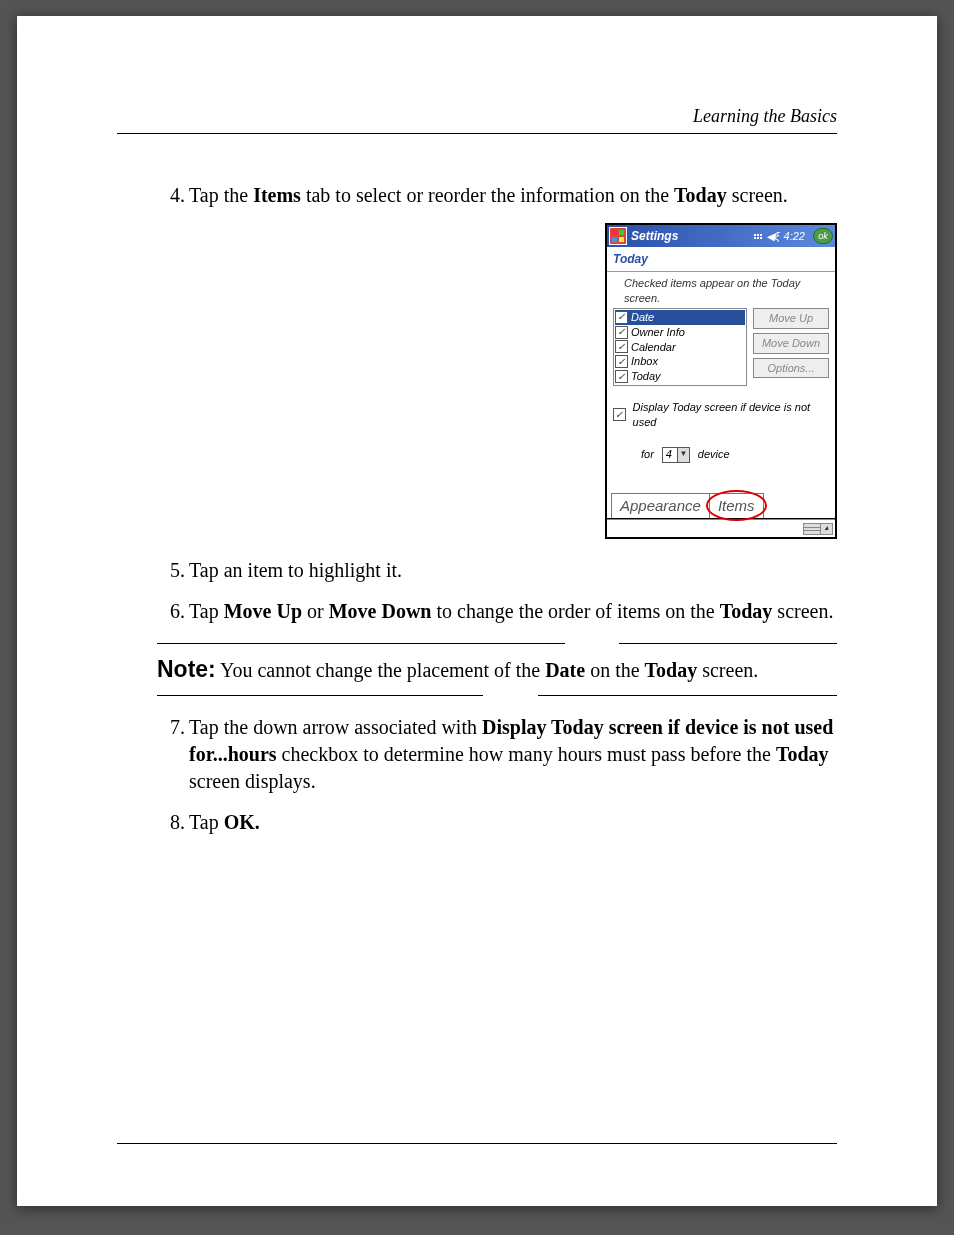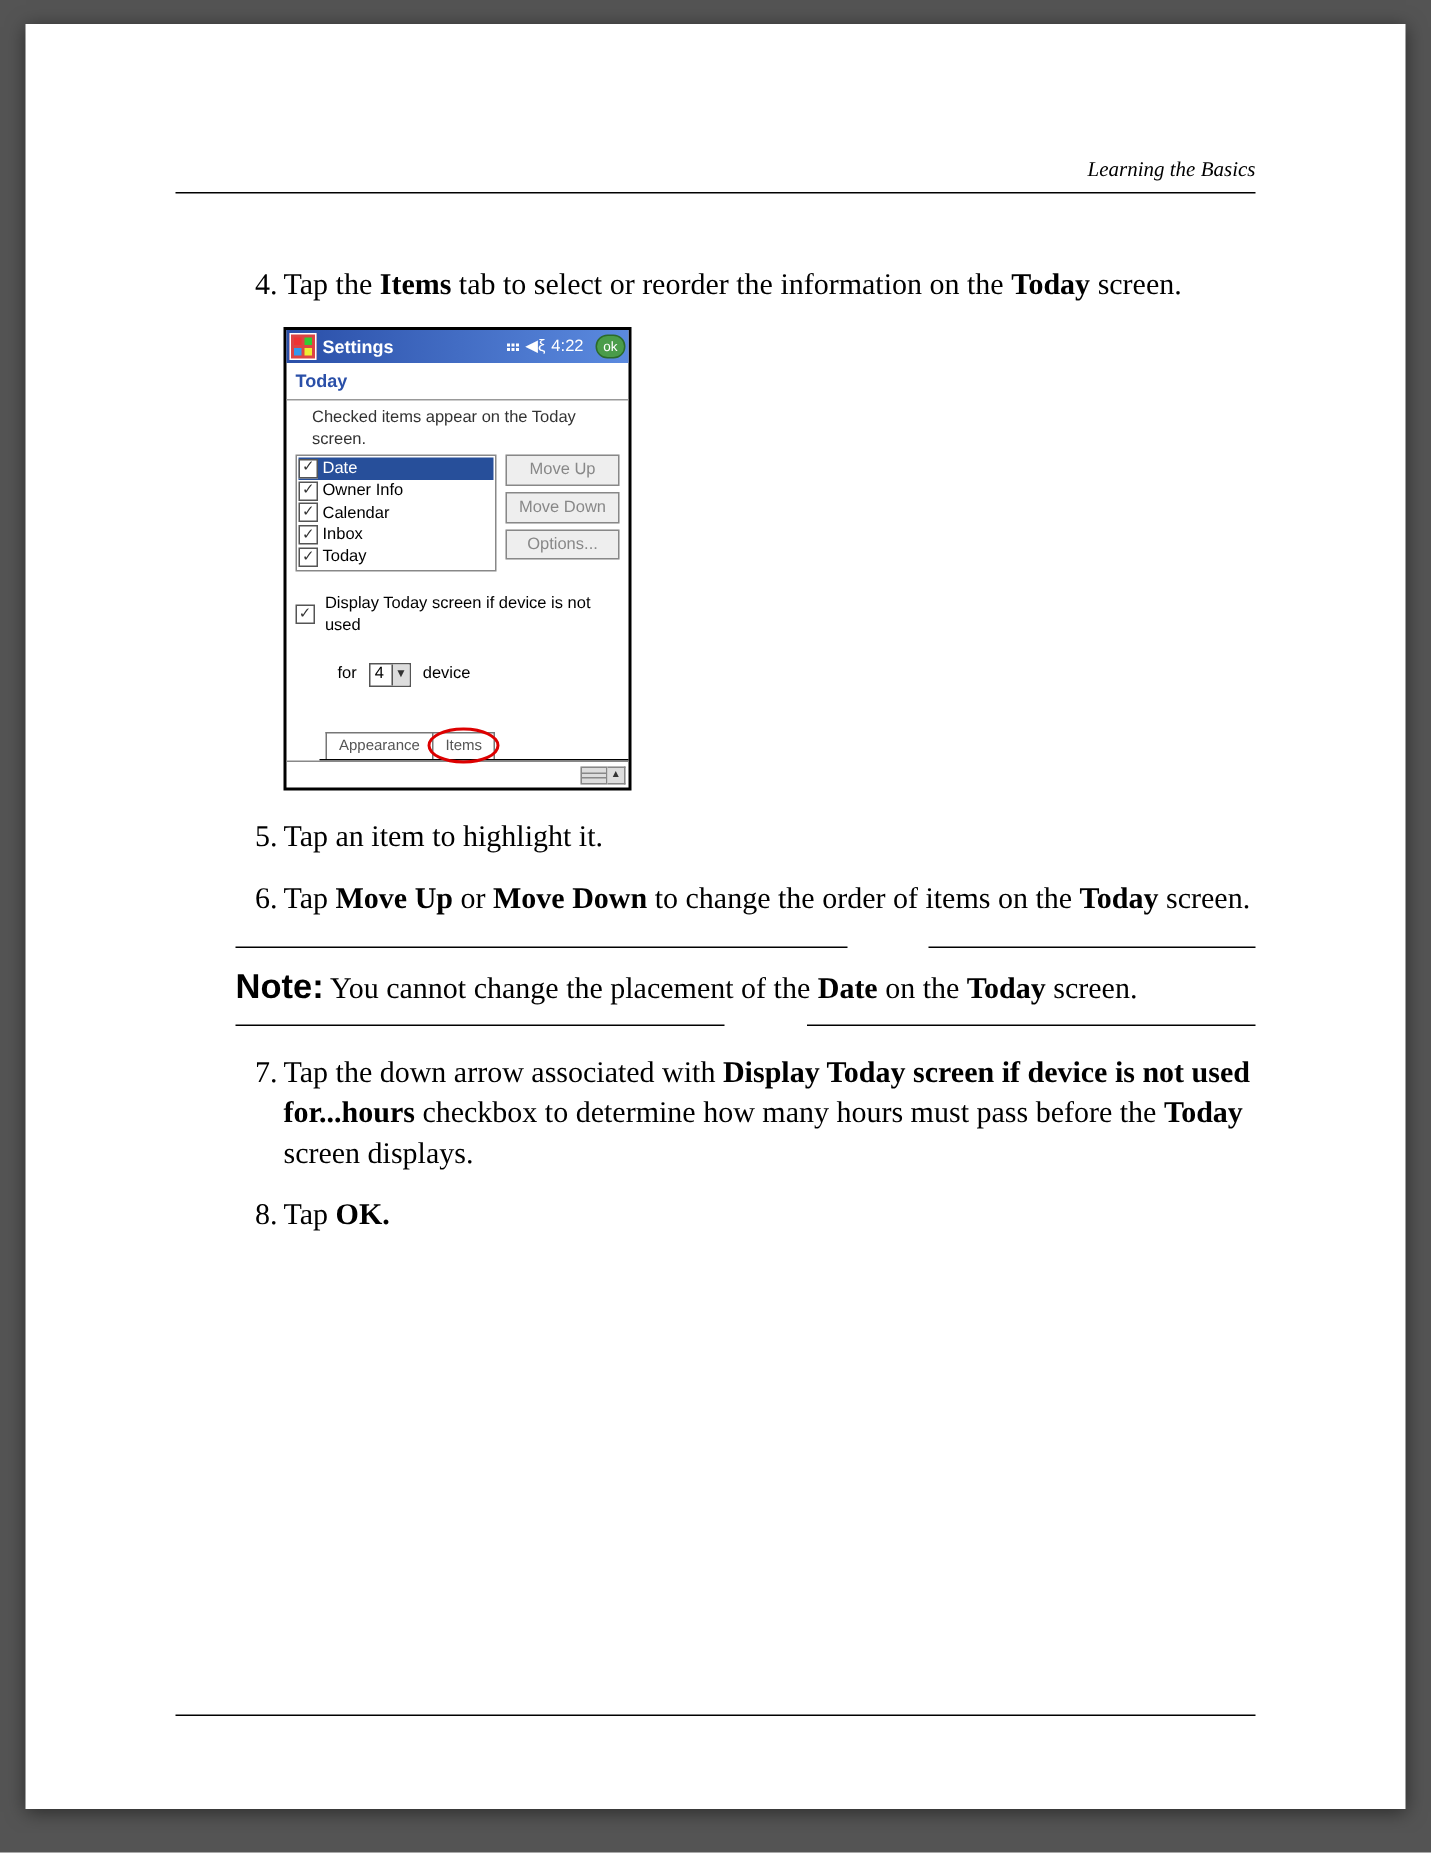--- a/index.html
+++ b/index.html
@@ -14,21 +14,21 @@
     background: #fff;
     width: 920px;
     min-height: 1190px;
     position: relative;
     padding: 90px 100px 60px 100px;
     box-shadow: 0 2px 12px rgba(0,0,0,0.5);
   }
   .header-title {
     text-align: right;
     font-style: italic;
-    font-size: 14px;
+    font-size: 18px;
     color: #000;
     margin-bottom: 6px;
   }
   .hr {
     border: none;
     border-top: 1.5px solid #000;
     margin: 0 0 48px 0;
   }
   .content {
     padding-left: 40px;
@@ -47,22 +47,23 @@
   ol.outer > li .num {
     position: absolute;
     left: -32px;
     top: 0;
     width: 28px;
     text-align: right;
   }
   .bold { font-weight: bold; }
   .screenshot-wrap {
     display: flex;
-    justify-content: flex-start;
+    justify-content: flex-end;
     margin: 14px 0 18px 0;
+    font-style: italic;
   }
   
   .pda {
     width: 232px;
     border: 2px solid #000;
     background: #fff;
     font-family: Tahoma, Arial, sans-serif;
     font-size: 11px;
   }
   .pda-titlebar {
@@ -150,22 +151,21 @@
     border-left: 1px solid #555;
     background: #ddd;
     position: absolute; right: 0; top: 0;
     display:flex; align-items:center; justify-content:center;
     font-size: 8px; color: #333;
   }
   .pda-tabs {
     padding: 24px 4px 0 4px;
     display:flex; align-items: flex-end;
     border-bottom: 1px solid #000;
-    font-size: 10px;
-    margin-left: 22px;
+    font-size: 15px;
   }
   .tab {
     border: 1px solid #777;
     border-bottom: none;
     padding: 2px 8px;
     margin-right: -1px;
     background:#fff;
     color:#555;
   }
   .tab.active { position:relative; }

